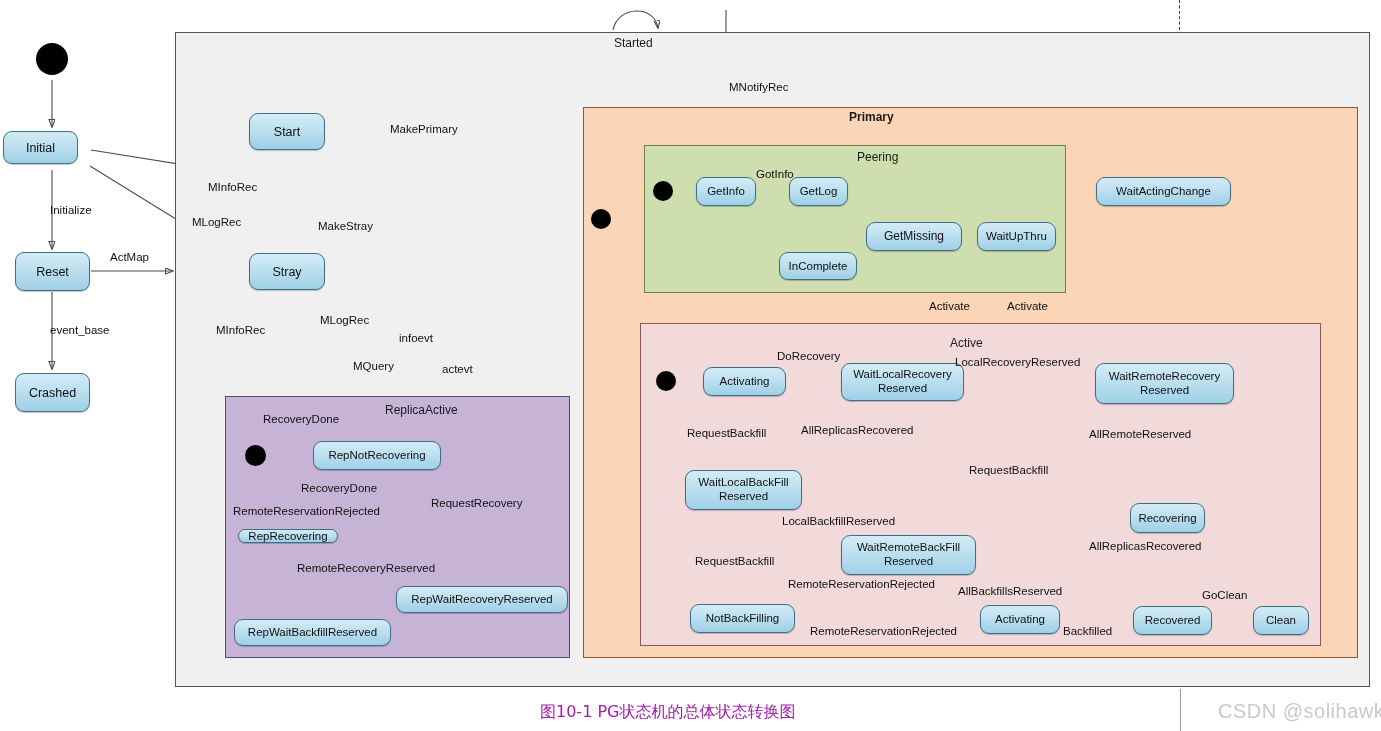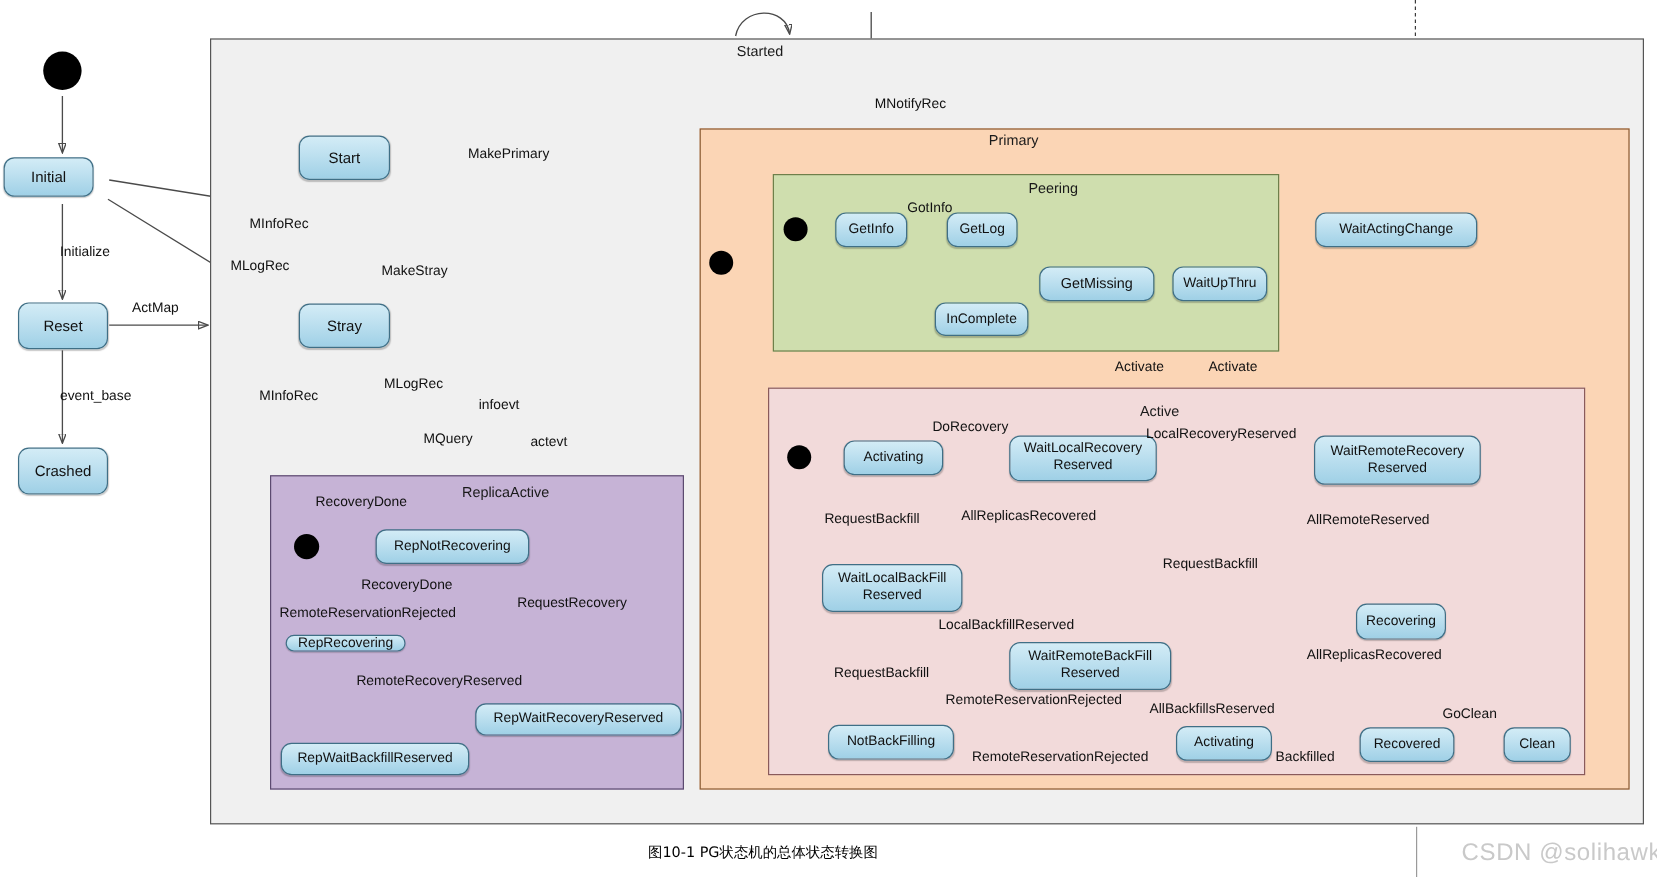--- a/index.html
+++ b/index.html
@@ -32,21 +32,21 @@
   .dot{position:absolute;border-radius:50%;background:#000;}
 
   
   .elabel{position:absolute;font-size:11.5px;color:#111;white-space:nowrap;text-align:right;}
 
   
   svg.edges{position:absolute;left:0;top:0;width:1381px;height:731px;pointer-events:none;}
   svg.edges path,svg.edges line{fill:none;stroke:#4a4a4a;stroke-width:1.1;}
 
   
-  .caption{position:absolute;font-size:12px;color:#000000;white-space:nowrap;
+  .caption{position:absolute;font-size:16px;color:#a21caf;white-space:nowrap;
            font-family:"DejaVu Sans","Liberation Sans",sans-serif;}
   .watermark{position:absolute;font-size:20px;color:#c9c9c9;white-space:nowrap;letter-spacing:.5px;}
   .vline{position:absolute;width:0;border-left:1px solid #9a9a9a;}
   .vline-dashed{position:absolute;width:0;border-left:1px dashed #3a3a3a;}
 </style>
 </head>
 <body>
 
 <div id="root">
 
@@ -110,21 +110,21 @@
     <path d="M345,443 C348,418 390,418 392,441" marker-end="url(#ah)"></path>
     <path d="M418,470 L527,587" marker-end="url(#ah)"></path>
     <path d="M300,530 L362,468" marker-end="url(#ah)"></path>
     <path d="M400,590 L338,548" marker-end="url(#ah)"></path>
   </svg>
 
   <div class="region region-started" style="left:175px;top:32px;width:1195px;height:655px;"></div>
   <div class="region-title" style="left:614px;top:36px;">Started</div>
 
   <div class="region region-primary" style="left:583px;top:107px;width:775px;height:551px;"></div>
-  <div class="region-title" style="left:824px;top:110px;">Primary</div>
+  <div class="region-title" style="left:849px;top:110px;font-weight:bold;">Primary</div>
 
   <div class="region region-peering" style="left:644px;top:145px;width:422px;height:148px;"></div>
   <div class="region-title" style="left:857px;top:150px;">Peering</div>
 
   <div class="region region-active" style="left:640px;top:323px;width:681px;height:323px;"></div>
   <div class="region-title" style="left:950px;top:336px;">Active</div>
 
   <div class="region region-replica" style="left:225px;top:396px;width:345px;height:262px;"></div>
   <div class="region-title" style="left:385px;top:403px;">ReplicaActive</div>
 

